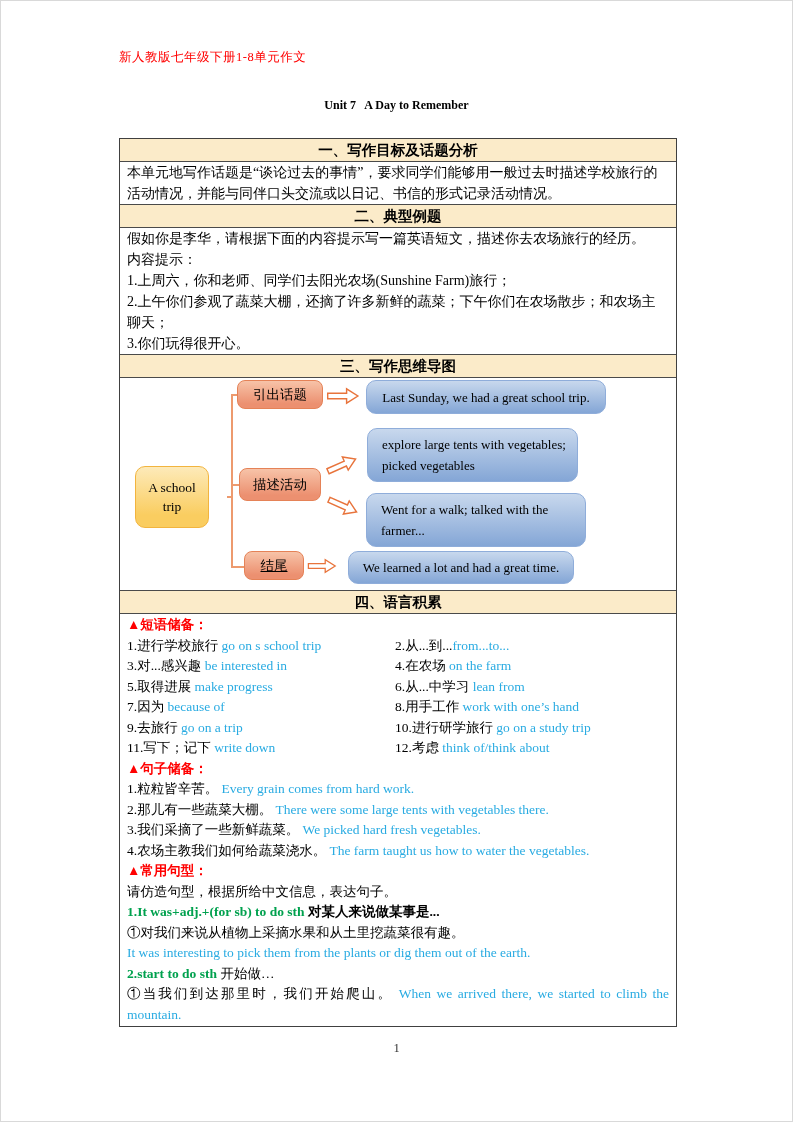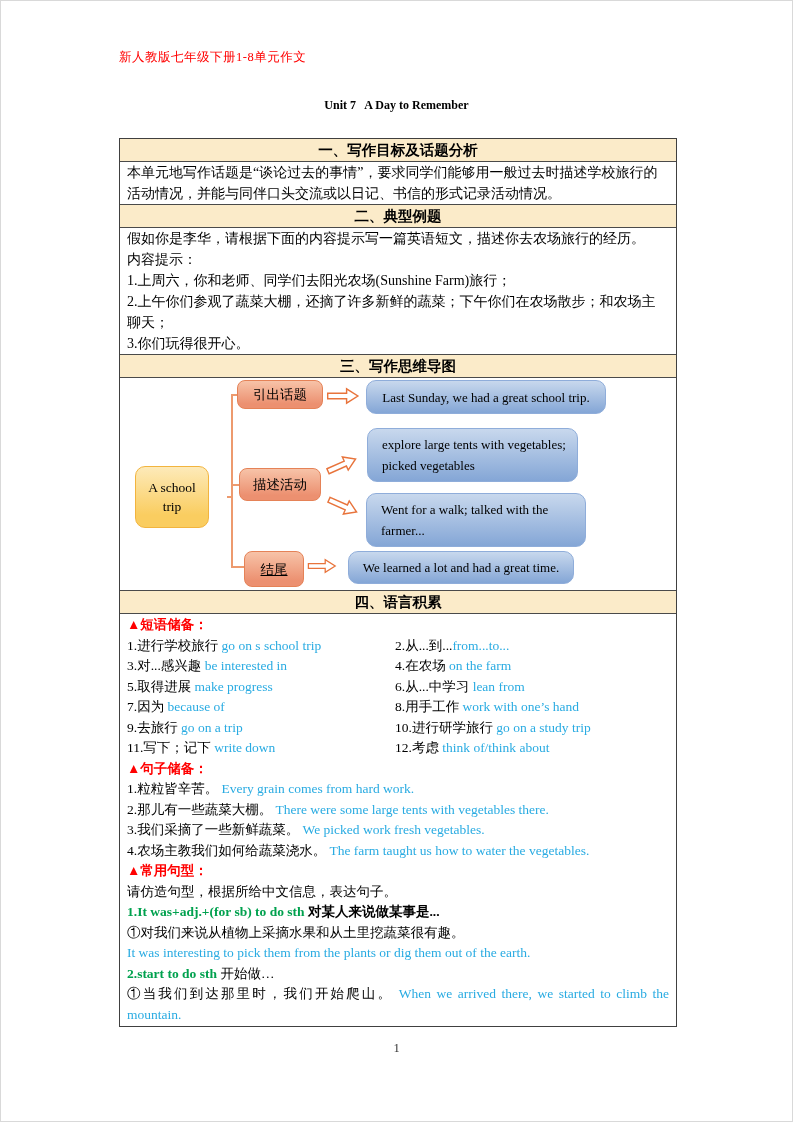--- a/index.html
+++ b/index.html
@@ -25,21 +25,21 @@
   .diagram { position:relative; height:212px; padding:0; }
   .node { position:absolute; display:flex; align-items:center; justify-content:center;
           text-align:center; font-size:13.5px; line-height:19px; }
   .root-box { left:15px; top:88px; width:74px; height:62px; border-radius:10px;
               background:linear-gradient(180deg,#fdeab9 0%,#facd60 80%);
               border:1px solid #f2b43e; padding:12px 10px; }
   .branch { border-radius:8px; background:linear-gradient(180deg,#f7c3a8 0%,#ec9070 85%);
             border:1px solid #e58257; }
   .b1 { left:117px; top:2px;  width:86px; height:29px; }
   .b2 { left:119px; top:90px; width:82px; height:33px; }
-  .b3 { left:124px; top:173px; width:60px; height:36px;text-decoration:underline; }
+  .b3 { left:124px; top:173px; width:60px; height:29px;text-decoration:underline; }
   .card { position:absolute; border-radius:10px; color:#000; font-size:13px; line-height:21px;
           background:linear-gradient(180deg,#c8d8ed 0%,#84a6d6 100%);
           border:1px solid #8fadda; display:flex; align-items:center; }
   .c1 { left:246px; top:2px;   width:240px; height:34px; justify-content:center; text-align:center; }
   .c2 { left:247px; top:50px;  width:211px; height:54px; padding:4px 8px 4px 14px; text-align:left; }
   .c3 { left:246px; top:115px; width:220px; height:54px; padding:4px 8px 4px 14px; text-align:left; }
   .c4 { left:228px; top:173px; width:226px; height:33px; justify-content:center; text-align:center; }
   .line { position:absolute; background:#ed9a6e; }
   .trunk { left:111px; top:16px; width:1.5px; height:173px; }
   .stub  { height:1.5px; }
@@ -133,21 +133,21 @@
         <div><span>8.用手工作 </span><span class="en">work with one’s hand</span></div>
         <div><span>9.去旅行 </span><span class="en">go on a trip</span></div>
         <div><span>10.进行研学旅行 </span><span class="en">go on a study trip</span></div>
         <div><span>11.写下；记下 </span><span class="en">write down</span></div>
         <div><span>12.考虑 </span><span class="en">think of/think about</span></div>
       </div>
 
       <p class="red-label">▲句子储备：</p>
       <p><span>1.粒粒皆辛苦。 </span><span class="en">Every grain comes from hard work.</span></p>
       <p><span>2.那儿有一些蔬菜大棚。 </span><span class="en">There were some large tents with vegetables there.</span></p>
-      <p><span>3.我们采摘了一些新鲜蔬菜。 </span><span class="en">We picked work fresh vegetables.</span></p>
+      <p><span>3.我们采摘了一些新鲜蔬菜。 </span><span class="en">We picked hard fresh vegetables.</span></p>
       <p><span>4.农场主教我们如何给蔬菜浇水。 </span><span class="en">The farm taught us how to water the vegetables.</span></p>
 
       <p class="red-label">▲常用句型：</p>
       <p>请仿造句型，根据所给中文信息，表达句子。</p>
 
       <p><span class="green">1.It was+adj.+(for sb) to do sth </span><span class="zhb">对某人来说做某事是...</span></p>
       <p>①对我们来说从植物上采摘水果和从土里挖蔬菜很有趣。</p>
       <p class="en">It was interesting to pick them from the plants or dig them out of the earth.</p>
 
       <p><span class="green">2.start to do sth </span><span> 开始做…</span></p>

